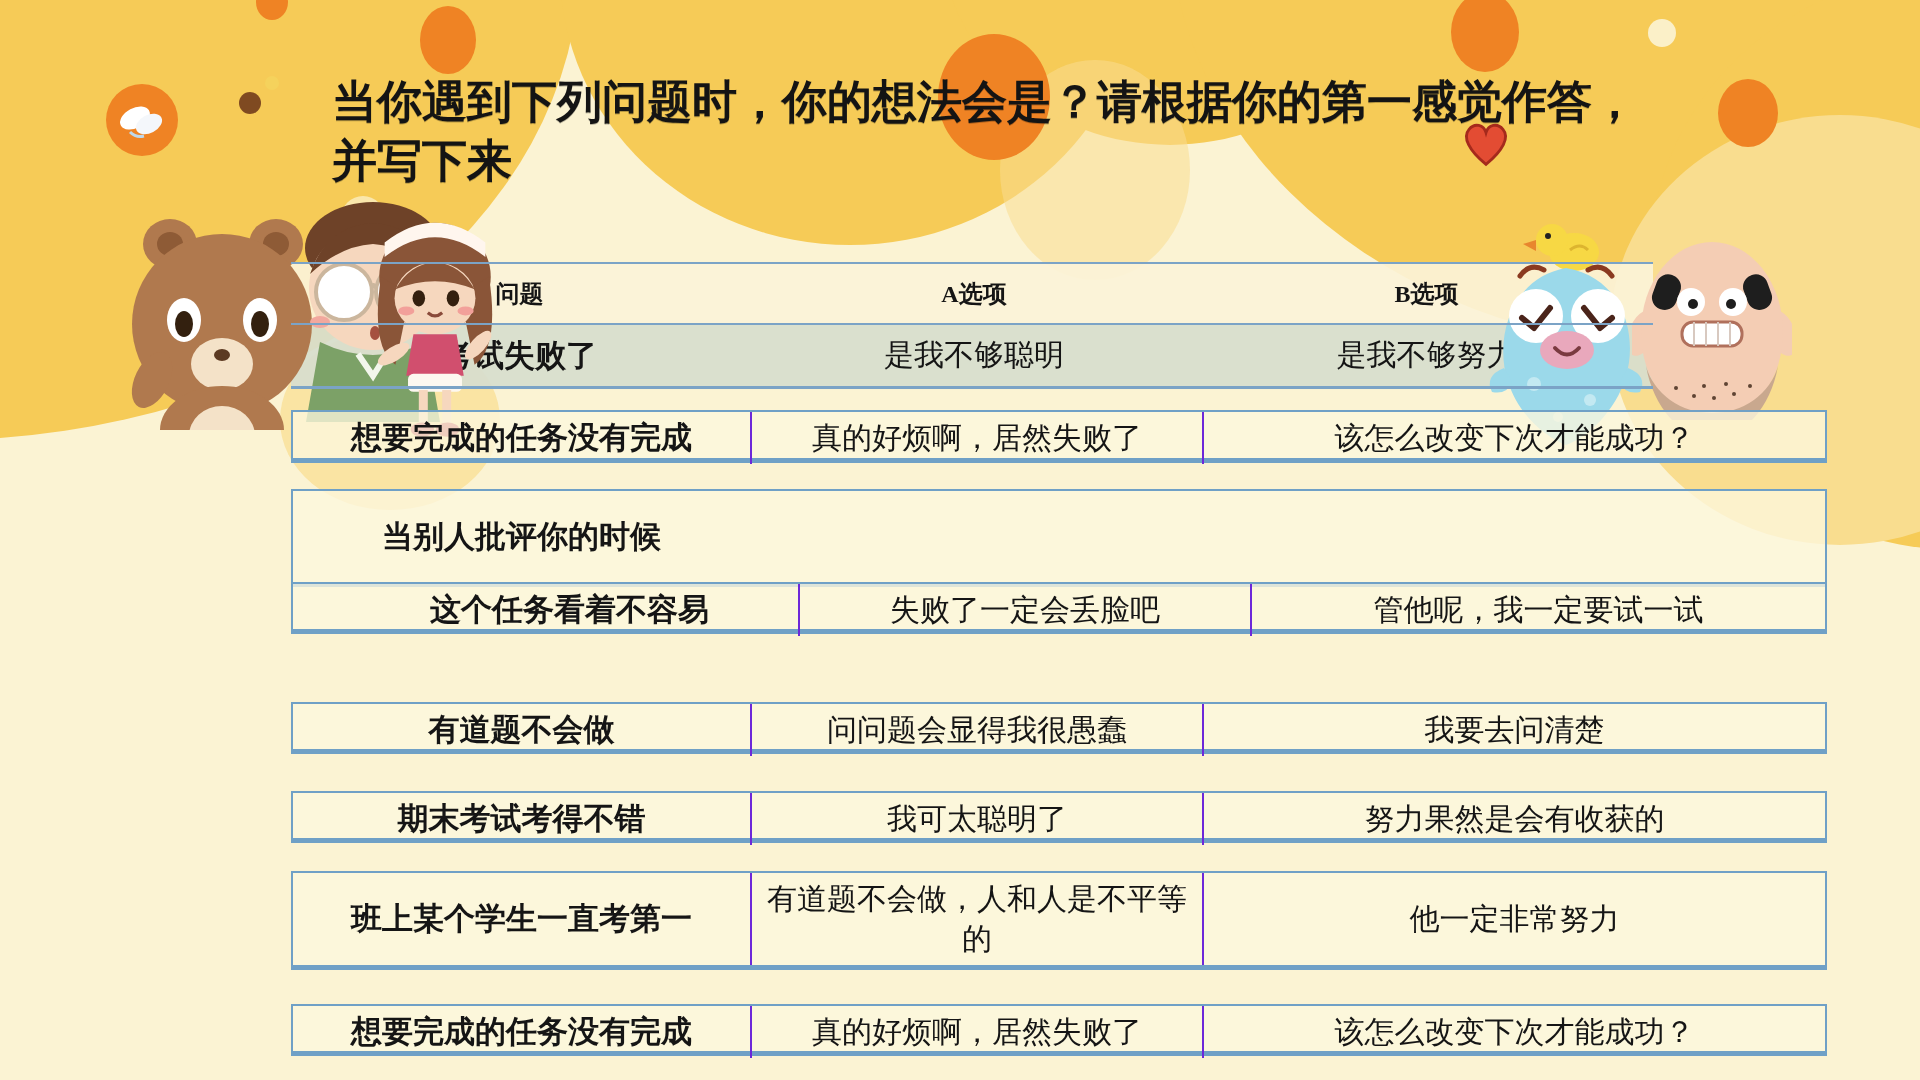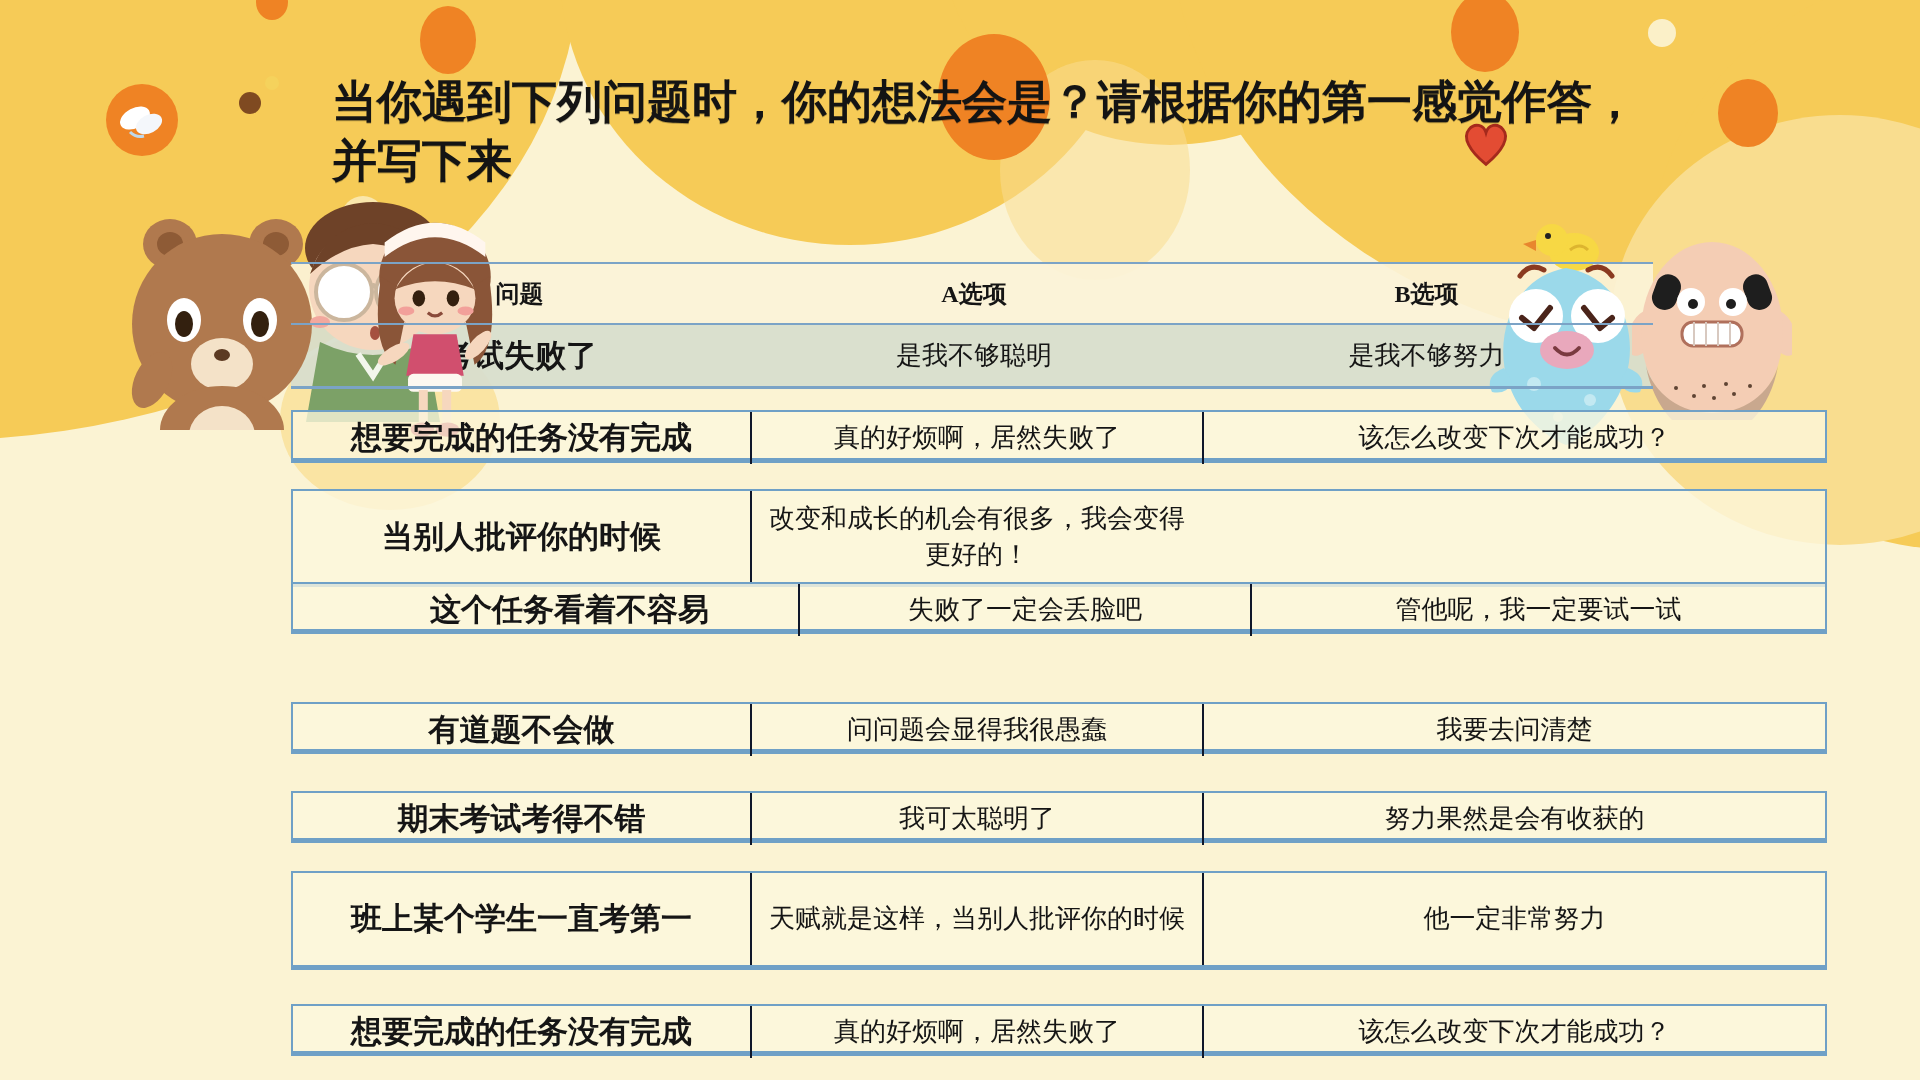--- a/index.html
+++ b/index.html
@@ -34,35 +34,35 @@
   .band-header{top:264px;height:59px;background:rgba(251,243,216,.92);}
   .band-highlight{top:325px;height:61px;background:rgba(215,222,206,.93);}
   .band .cell{text-align:center;}
   .hline{position:absolute;left:291px;width:1362px;background:#7BA3C6;z-index:6;}
   .hline.l1{top:262px;height:2px;}
   .hline.l2{top:323px;height:2px;}
   .hline.l3{top:386px;height:3px;}
 
   .hdr-label{font-size:24px;font-weight:bold;font-family:Liberation Serif, serif;}
   .q{font-size:31px;font-weight:bold;font-family:"Liberation Sans",sans-serif;}
-  .o{font-size:26px;font-family:Liberation Serif, serif;line-height:1.35;}
+  .o{font-size:30px;font-family:Liberation Serif, serif;line-height:1.35;}
 
   
   .box{
     position:absolute;left:291px;width:1536px;box-sizing:border-box;
     display:grid;grid-template-columns:457px 452px 1fr;
     border:2px solid #6FA0C6;border-bottom-width:5px;
     background:rgba(253,247,222,.78);
     z-index:5;
   }
   .box .cell{
     display:flex;align-items:center;justify-content:center;
     text-align:center;padding:5px 12px;box-sizing:border-box;
   }
-  .box .cell + .cell{border-left:2px solid #0f172a;}
+  .box .cell + .cell{border-left:2px solid #6d28d9;}
   .box.r1{top:410px;height:53px;}
   .box.r2{top:489px;height:98px;}
   .box.r3{top:582px;height:52px;padding-left:48px;}
   .box.r4{top:702px;height:52px;}
   .box.r5{top:791px;height:52px;}
   .box.r6{top:871px;height:99px;}
   .box.r7{top:1004px;height:52px;}
 
   .sticker{position:absolute;z-index:4;}
 </style>
@@ -213,40 +213,39 @@
   <path d="M62,84 v24 M74,84 v24 M86,84 v24 M98,84 v24" stroke="#D8C9C0" stroke-width="2"></path>
 </svg>
 
 <div class="box r1">
   <div class="cell q">想要完成的任务没有完成</div>
   <div class="cell o">真的好烦啊，居然失败了</div>
   <div class="cell o">该怎么改变下次才能成功？</div>
 </div>
 <div class="box r2">
   <div class="cell q">当别人批评你的时候</div>
-  <div class="cell o">改变和成长的机会有很多，我会变得更好的！</div>
 </div>
 <div class="box r3">
   <div class="cell q">这个任务看着不容易</div>
   <div class="cell o">失败了一定会丢脸吧</div>
   <div class="cell o">管他呢，我一定要试一试</div>
 </div>
 <div class="box r4">
   <div class="cell q">有道题不会做</div>
   <div class="cell o">问问题会显得我很愚蠢</div>
   <div class="cell o">我要去问清楚</div>
 </div>
 <div class="box r5">
   <div class="cell q">期末考试考得不错</div>
   <div class="cell o">我可太聪明了</div>
   <div class="cell o">努力果然是会有收获的</div>
 </div>
 <div class="box r6">
   <div class="cell q">班上某个学生一直考第一</div>
-  <div class="cell o">天赋就是这样，当别人批评你的时候</div>
+  <div class="cell o">有道题不会做，人和人是不平等的</div>
   <div class="cell o">他一定非常努力</div>
 </div>
 <div class="box r7">
   <div class="cell q">想要完成的任务没有完成</div>
   <div class="cell o">真的好烦啊，居然失败了</div>
   <div class="cell o">该怎么改变下次才能成功？</div>
 </div>
 
 <div class="hline l1"></div>
 <div class="hline l2"></div>

